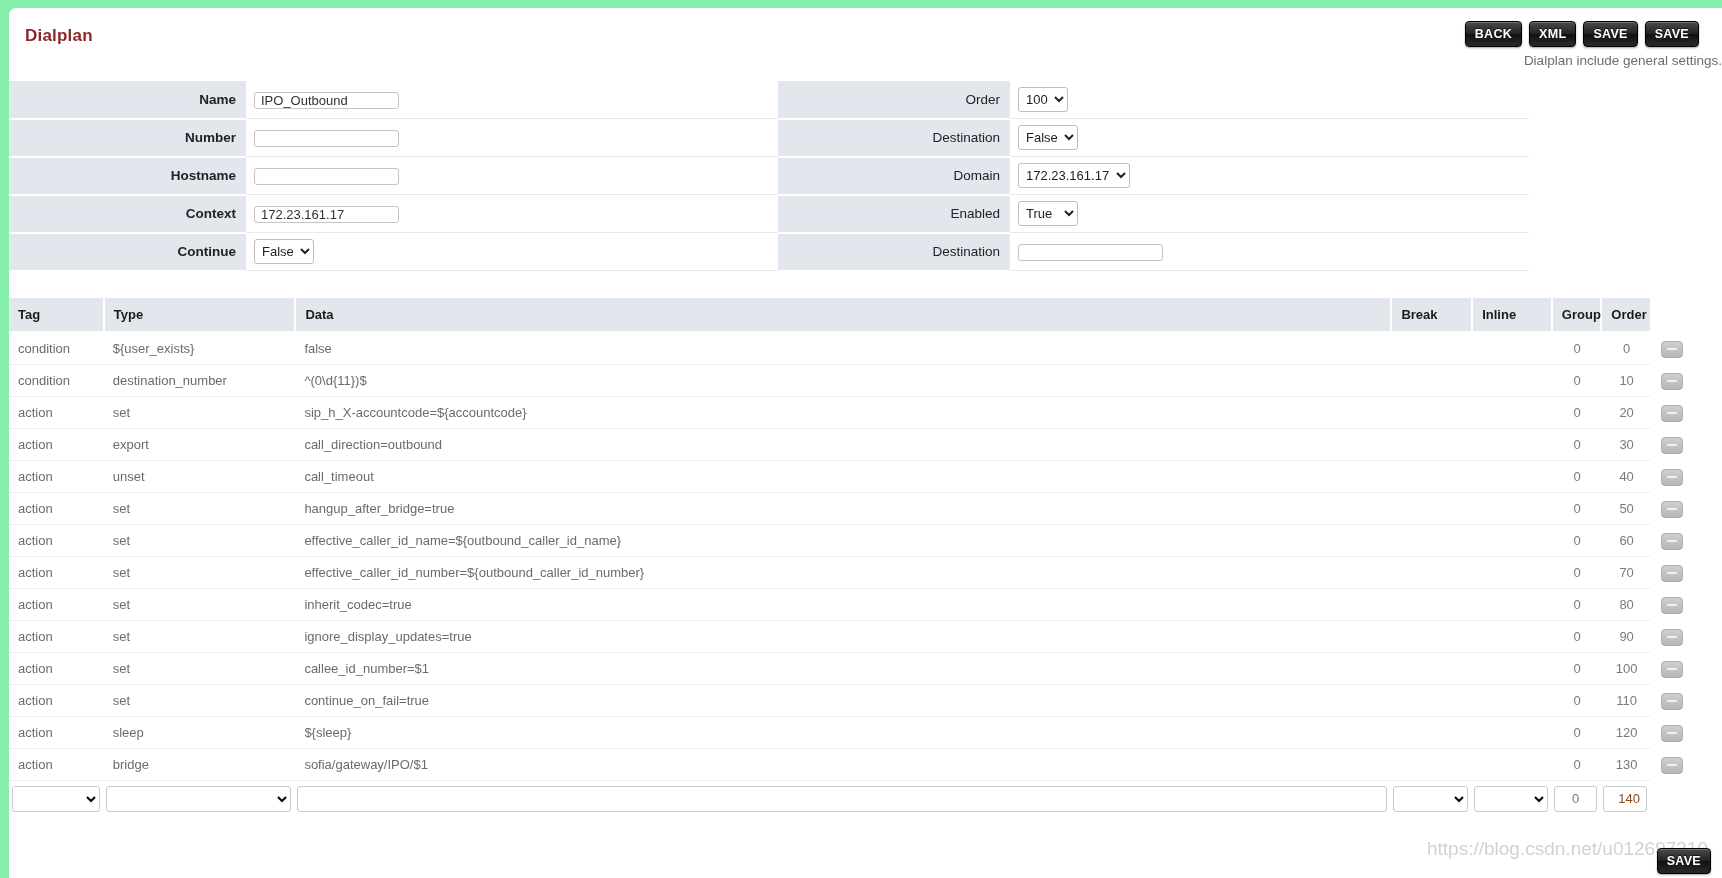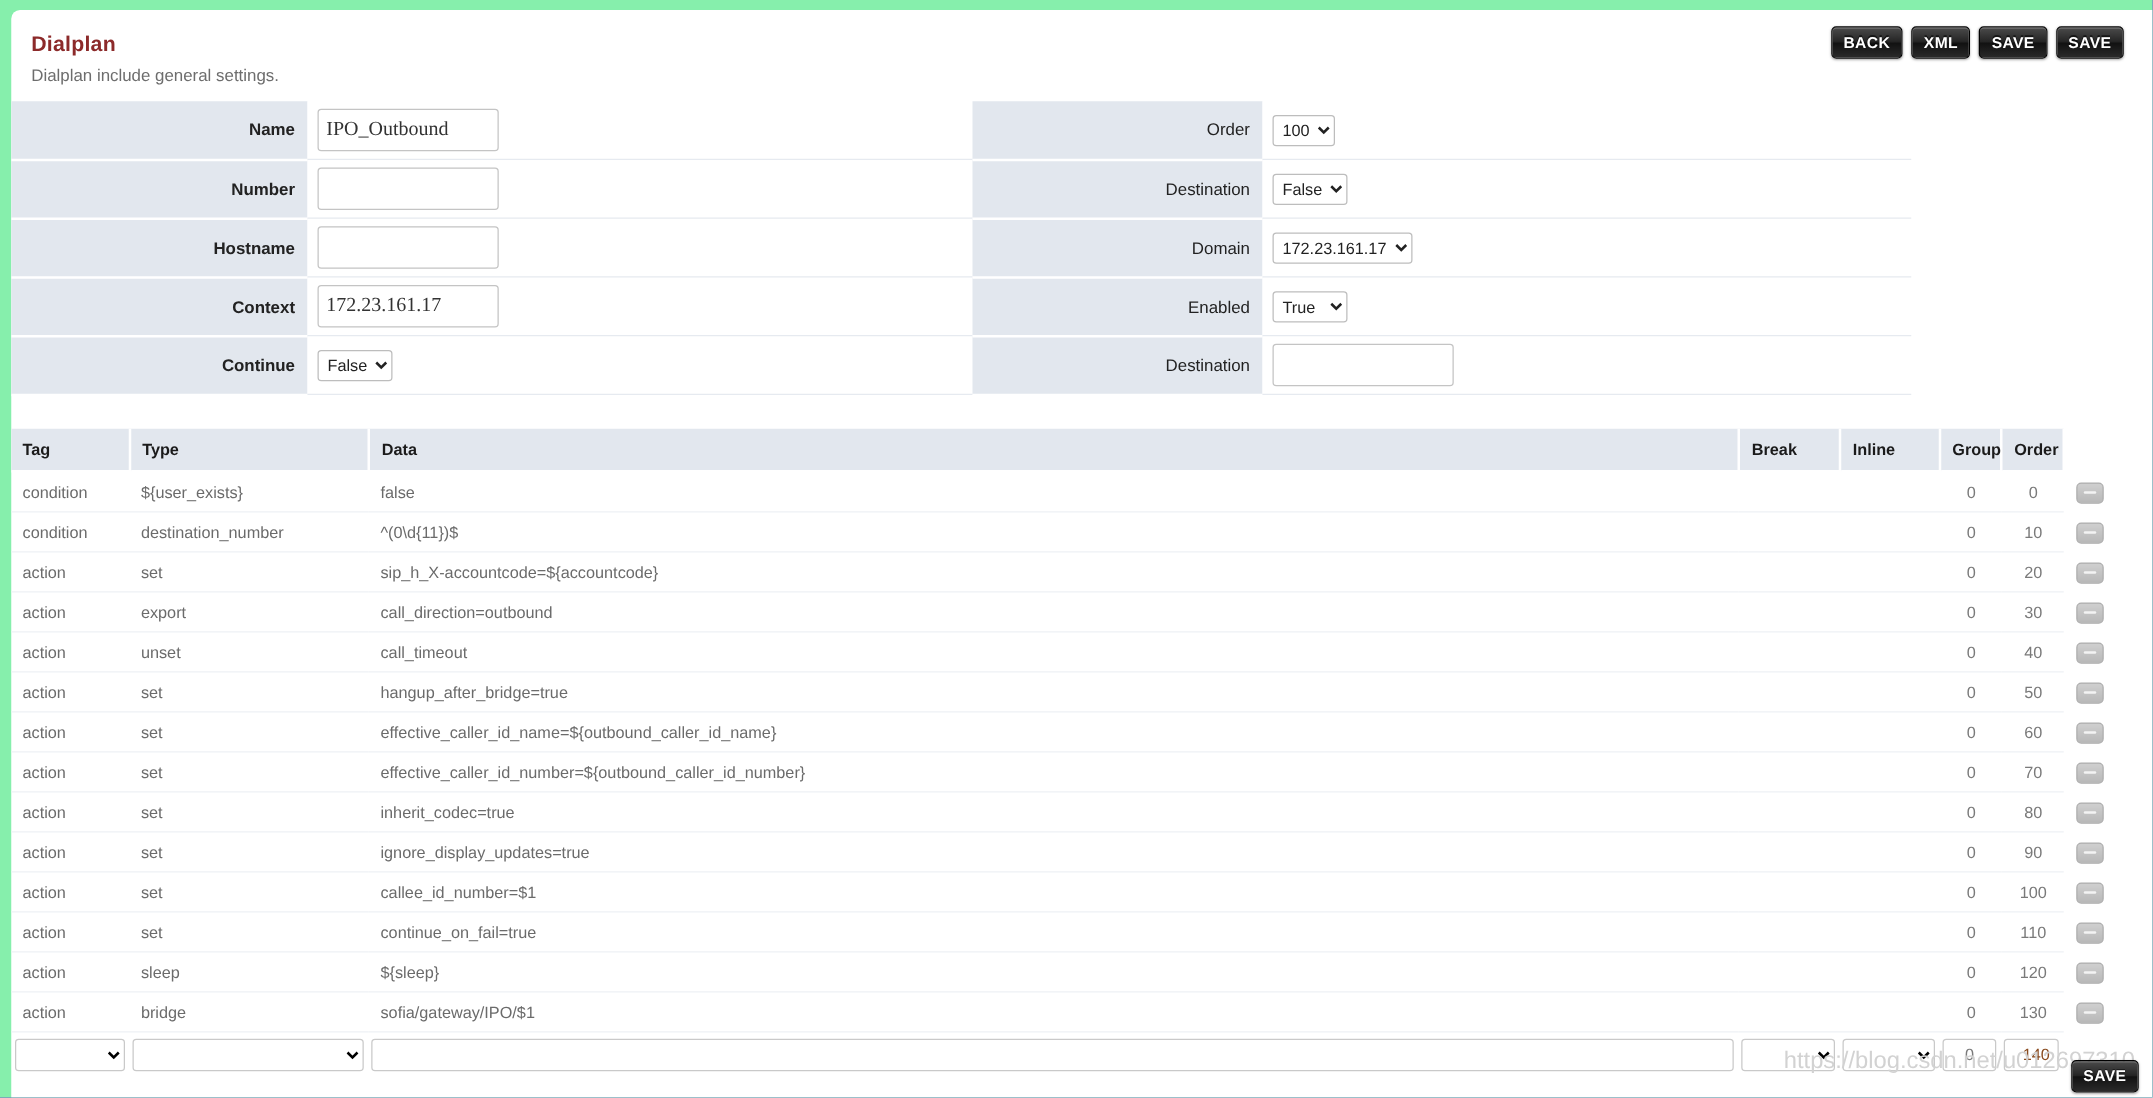--- a/index.html
+++ b/index.html
@@ -29,20 +29,21 @@
     color: #8c2a2a;
     font-size: 17px;
     font-weight: bold;
     letter-spacing: .2px;
     margin: 0 0 7px 0;
   }
   .page-sub {
     color: #6d6d6d;
     font-size: 13.5px;
     margin: 0;
+    text-align: right;
   }
   .head-buttons {
     position: absolute;
     right: 23px; top: 13px;
     display: flex; gap: 7px;
   }
   .btn-dark {
     display: inline-flex; align-items: center; justify-content: center;
     min-width: 45px; height: 26px;
     padding: 0 9px;
@@ -75,26 +76,26 @@
   }
   .lbl-cell.right-lbl { font-weight: normal; }
   .val-cell {
     background: #ffffff;
     padding: 6px 0 6px 8px;
     border-bottom: 1px solid #e6eaf0;
     vertical-align: middle;
   }
   .gap-cell { background: #ffffff; border-bottom: 1px solid #e6eaf0; }
   input.txt {
-    height: 34px;
+    height: 17px;
     border: 1px solid #c4c4c4;
     border-radius: 3px;
     padding: 2px 6px;
-    font-size: 16px;
-    font-family: Liberation Serif, serif;
+    font-size: 13px;
+    font-family: Liberation Sans, sans-serif;
     color: #333;
     background: #fff;
     outline: none;
   }
   input.txt.w145 { width: 145px; }
   select.sel {
     height: 25px;
     border: 1px solid #bdbdbd;
     border-radius: 3px;
     background: #fff;

